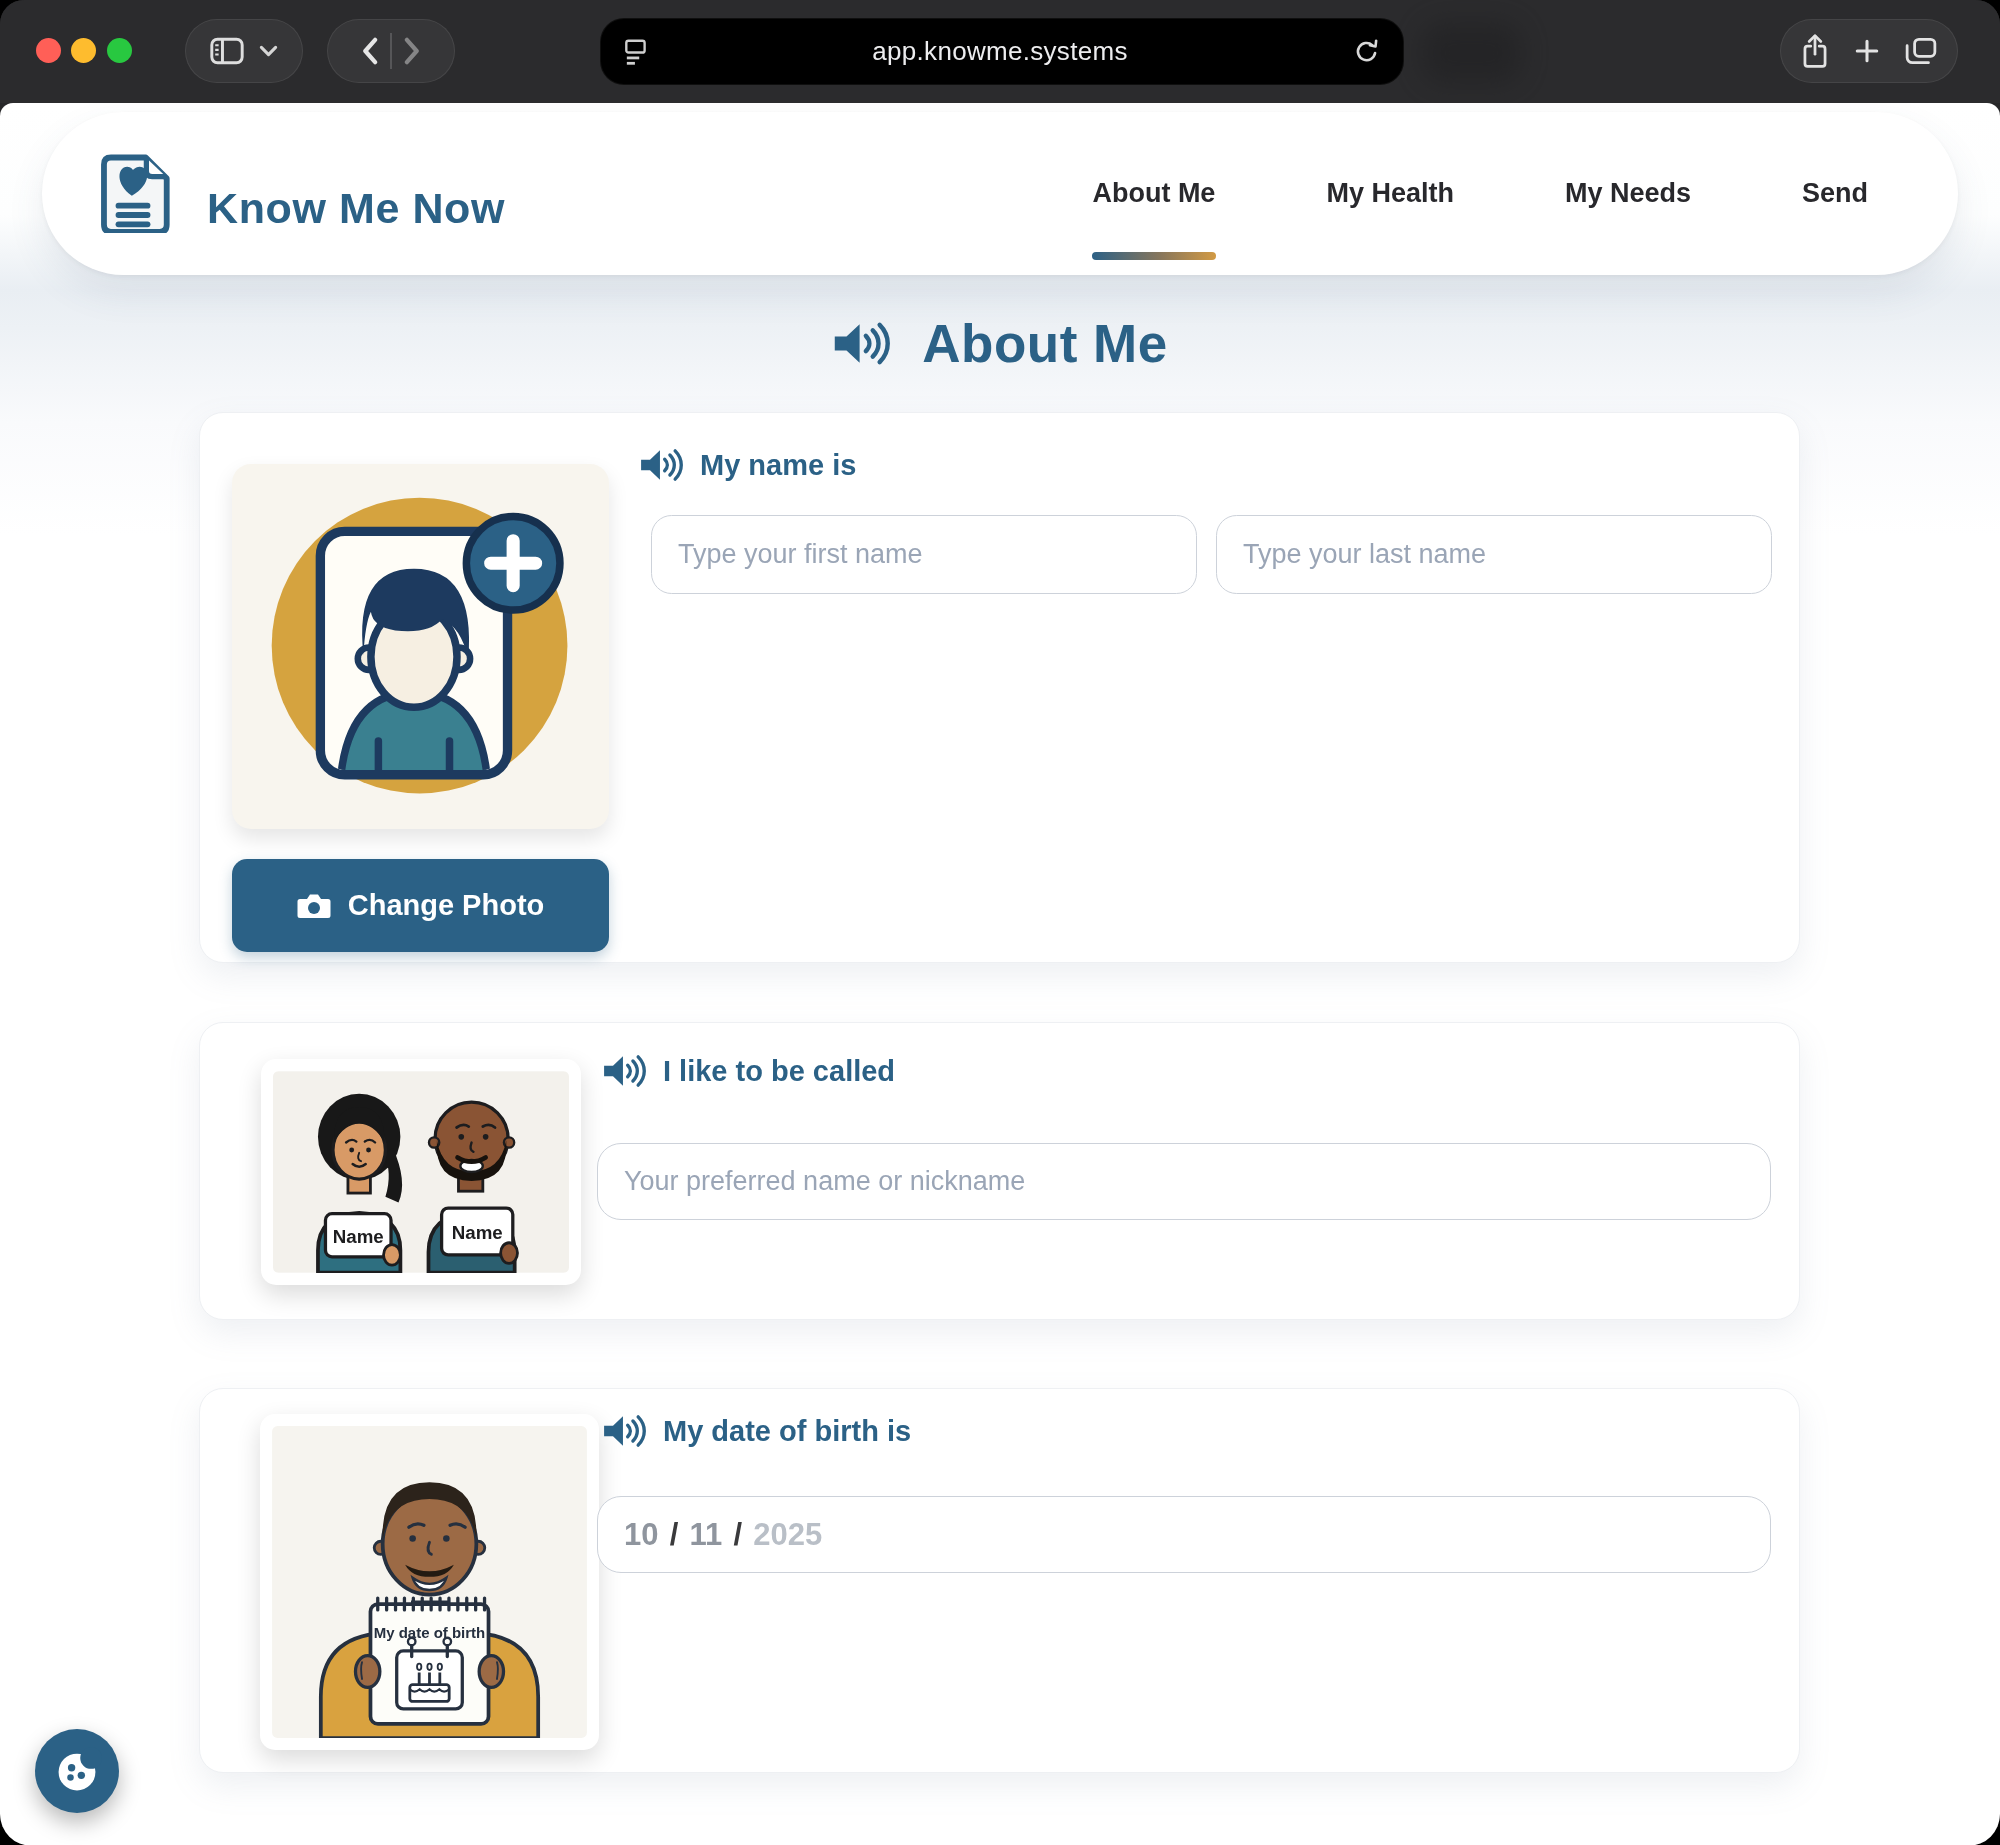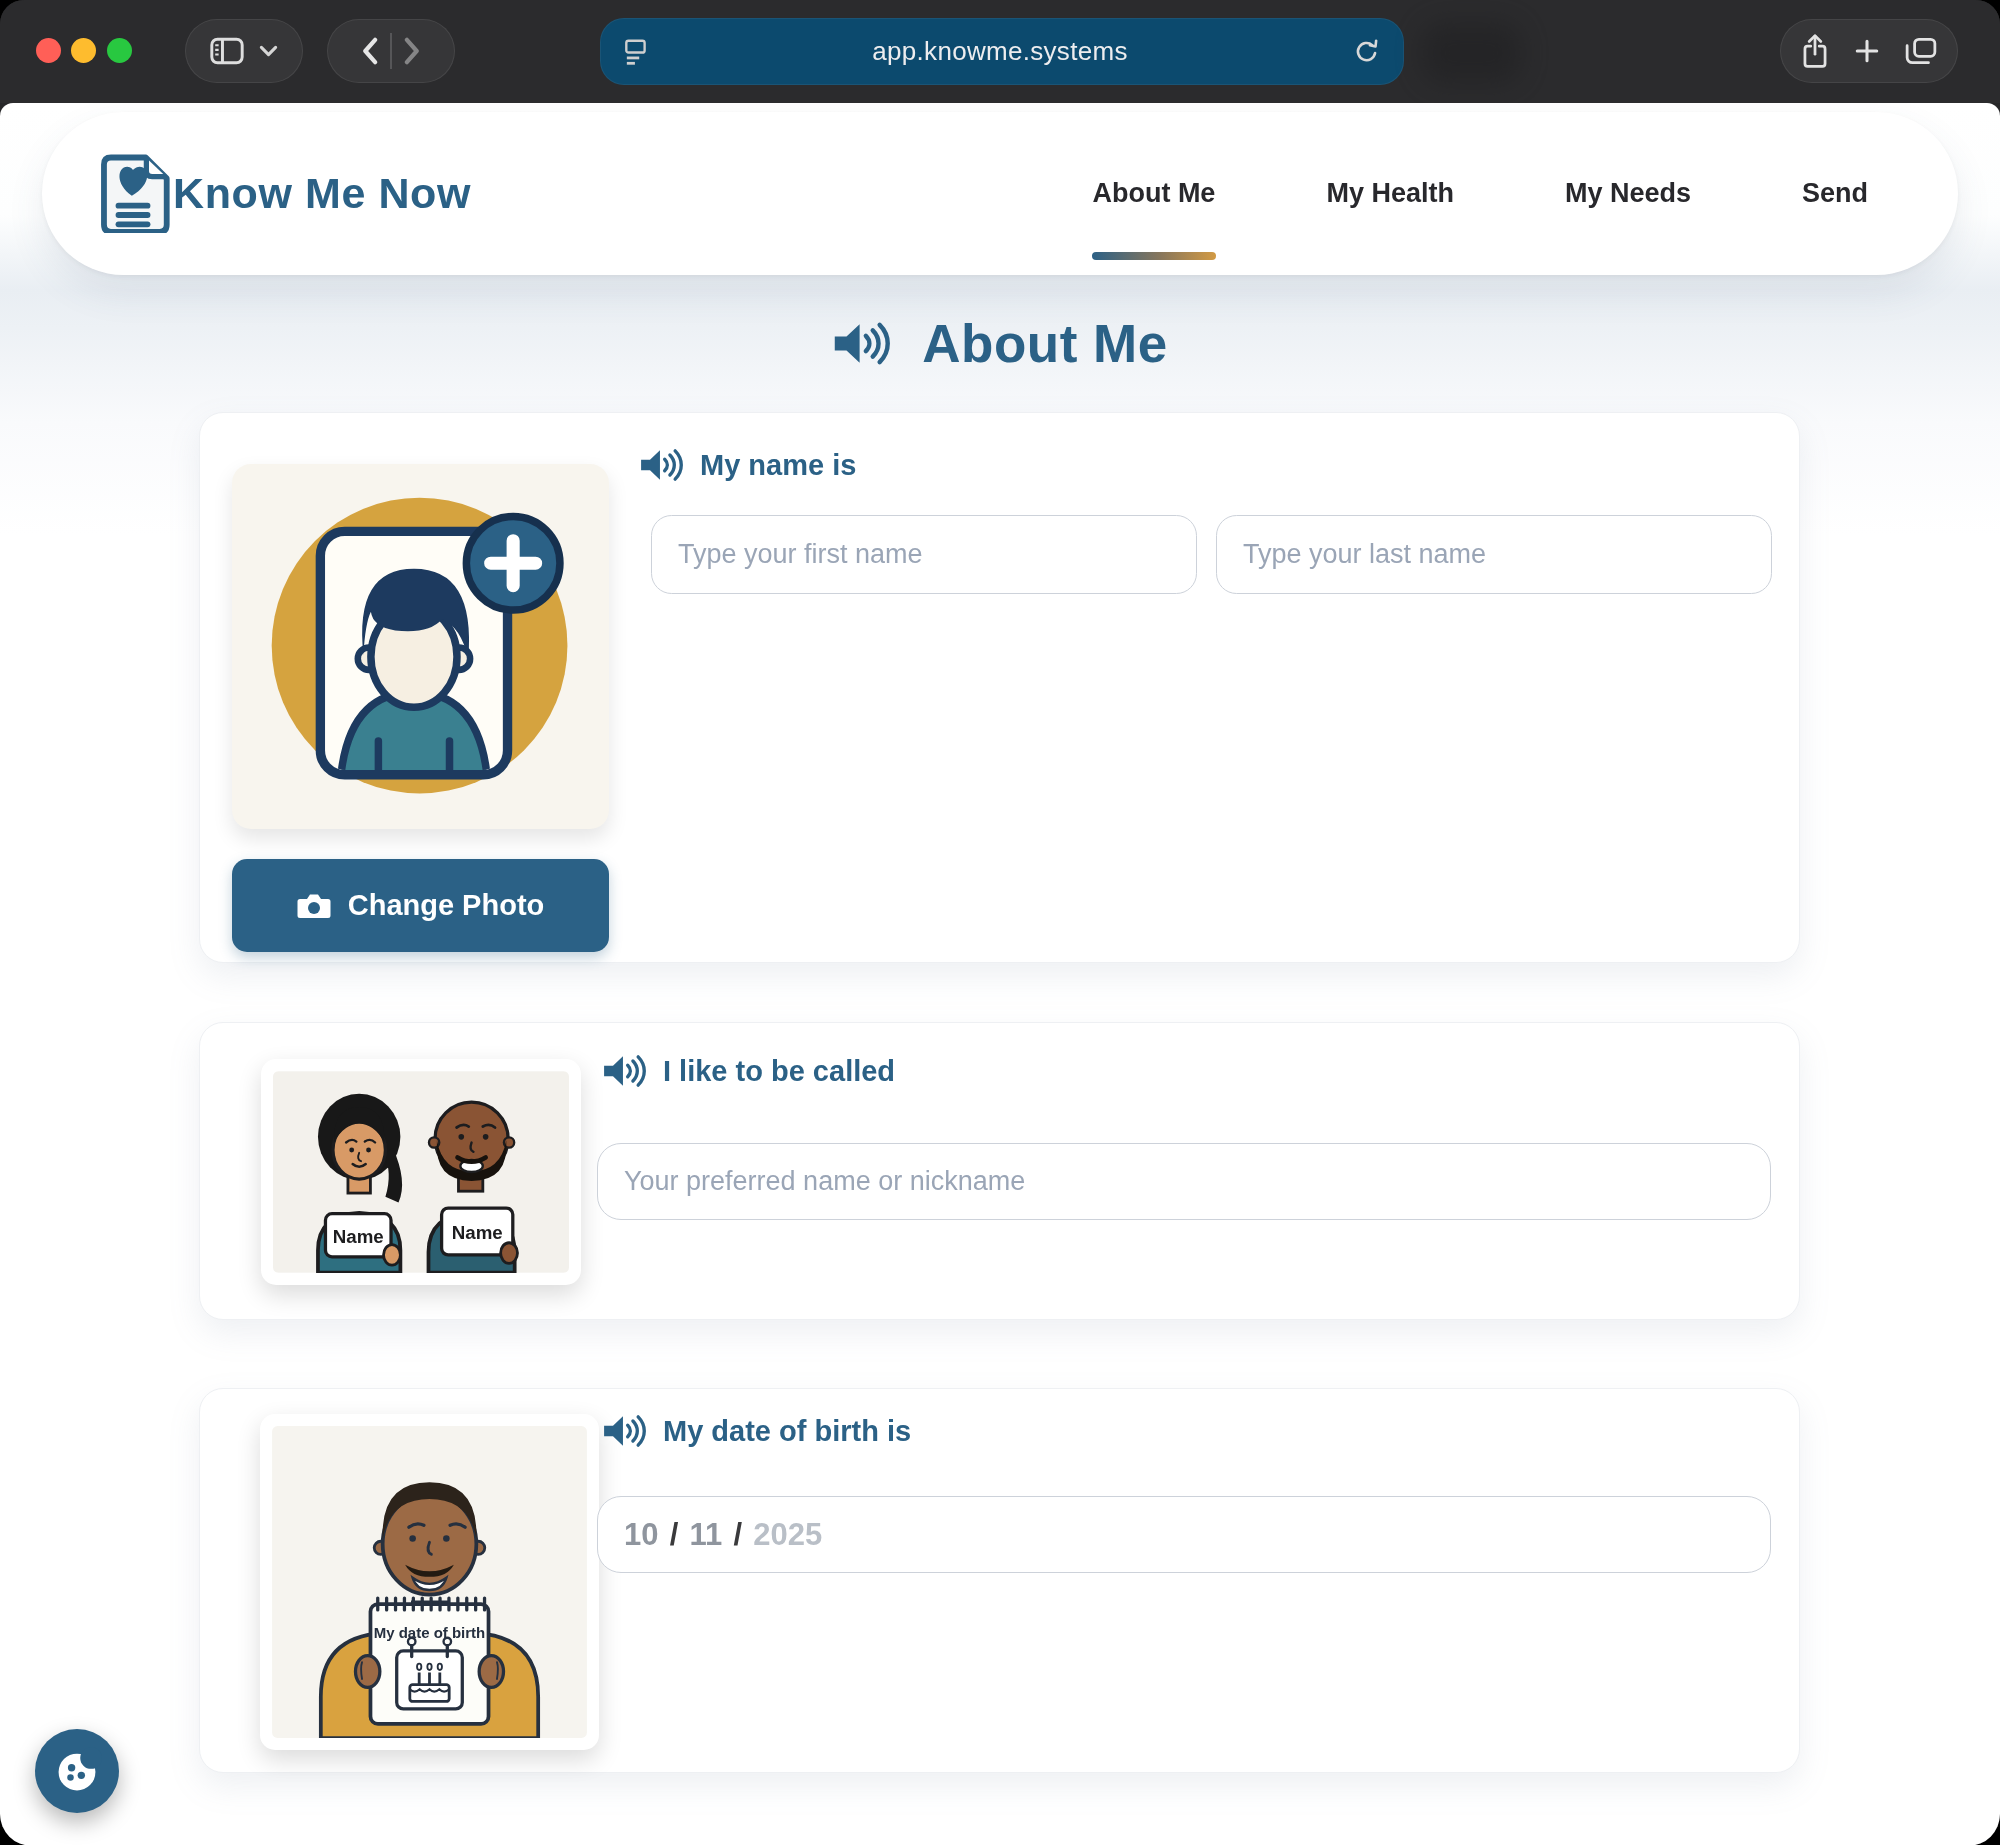--- a/index.html
+++ b/index.html
@@ -11,29 +11,29 @@
   .lights{position:absolute;left:36px;top:38px;display:flex;gap:10.3px;}
   .light{width:25px;height:25px;border-radius:50%;border:none;padding:0;cursor:pointer;}
   .pill{position:absolute;top:19px;height:64px;border-radius:32px;background:rgba(255,255,255,.055);border:1.4px solid rgba(255,255,255,.08);display:flex;align-items:center;justify-content:center;box-sizing:border-box;}
   .pill-sidebar{left:185px;width:118px;gap:15px;}
   .pill-navbtns{left:327px;width:128px;}
   .pill-extras{left:1780px;width:178px;gap:25px;}
   .chrome-icn{display:block;}
   .navdiv{width:1.9px;height:36px;background:rgba(255,255,255,.16);margin:0 12px;}
   .icbtn{background:none;border:none;padding:0;cursor:pointer;display:flex;align-items:center;justify-content:center;}
   .fwd{opacity:.45;}
-  .urlbar{position:absolute;left:600px;top:18px;width:804px;height:67px;border-radius:24px;background:#0c4a6e;border:1.4px solid rgba(255,255,255,.06);display:flex;align-items:center;padding:0 22.5px;box-sizing:border-box;cursor:text;}
+  .urlbar{position:absolute;left:600px;top:18px;width:804px;height:67px;border-radius:24px;background:#000000;border:1.4px solid rgba(255,255,255,.06);display:flex;align-items:center;padding:0 22.5px;box-sizing:border-box;cursor:text;}
   .url-text{flex:1;text-align:center;color:#ededef;font-size:26px;letter-spacing:0.3px;}
   .smudge{position:absolute;left:1422px;top:22.5px;width:99px;height:60px;background:#1f1f21;opacity:.55;filter:blur(13px);border-radius:22.5px;}
 
   
   .content{position:absolute;top:103px;left:0;right:0;bottom:0;border-radius:13px 13px 28px 28px;overflow:hidden;background:#fff;background-image:linear-gradient(180deg,#ffffff 0px,#fdfefe 112px,#e9eef3 187px,#edf1f5 225px,#f9fafc 319px,#ffffff 431px);background-repeat:no-repeat;background-size:100% 440px;}
 
   .header-pill{position:absolute;left:42px;top:9.4px;width:1916px;height:163px;background:#fff;border-radius:82px;box-shadow:0 17px 36px rgba(70,90,120,.10),0 1.9px 5.6px rgba(0,0,0,.05);display:flex;align-items:center;padding:0 90px 0 58px;box-sizing:border-box;}
-  .brand{display:flex;align-items:center;cursor:pointer;}
+  .brand{display:flex;align-items:flex-end;gap:34px;cursor:pointer;}
   .brand-title{font-size:43px;font-weight:800;color:#2b6186;letter-spacing:0.6px;}
   .main-nav{margin-left:auto;display:flex;align-items:center;gap:111px;}
   .nav-item{position:relative;font-size:27px;font-weight:600;color:#28282c;cursor:pointer;height:163px;display:flex;align-items:center;background:none;border:none;padding:0;font-family:inherit;}
   .nav-underline{position:absolute;left:50%;transform:translateX(-50%);bottom:15px;width:124px;height:8.4px;border-radius:4.7px;background:linear-gradient(90deg,#2d6186,#87765c 55%,#d29a44);}
 
   .page-head{position:absolute;top:210px;left:0;width:100%;display:flex;justify-content:center;align-items:center;gap:32px;color:#2b6186;}
   .page-head h1{font-size:53px;font-weight:800;margin:0;letter-spacing:0.5px;}
   .spk{color:#2b6186;}
   .spk-btn{background:none;border:none;padding:0;cursor:pointer;display:flex;}
 

